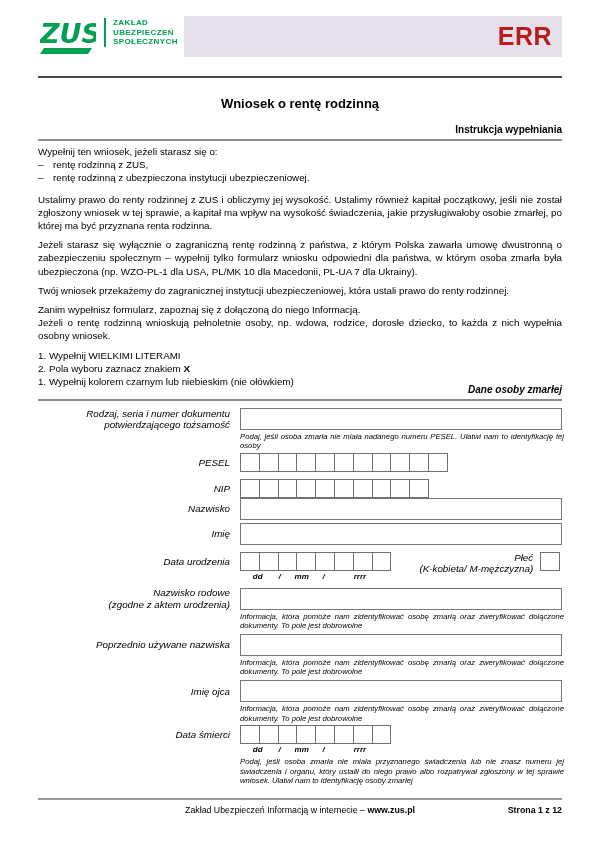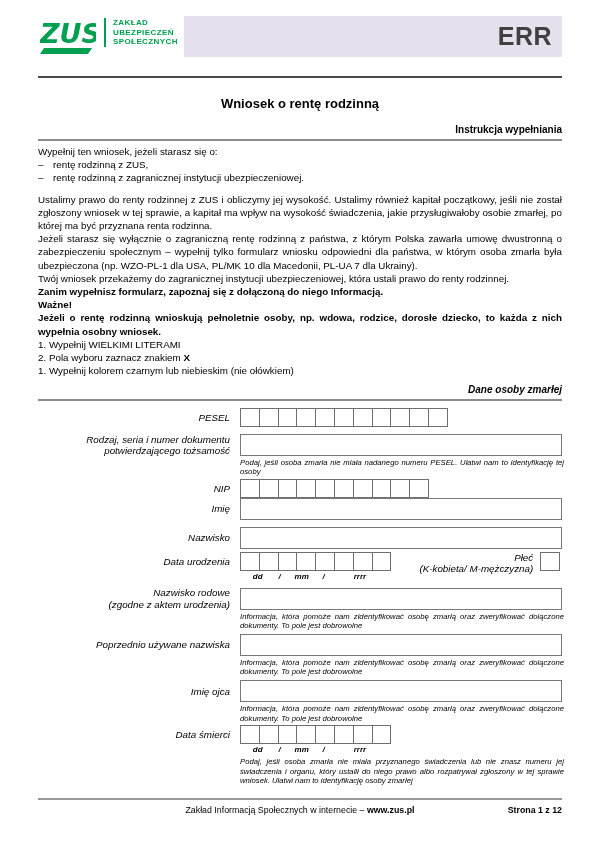--- a/index.html
+++ b/index.html
@@ -7,32 +7,32 @@
     position:relative;width:600px;height:849px;background:#ffffff;
     font-family:"Liberation Sans", sans-serif;color:#000;overflow:hidden;
   }
   
   .header{position:absolute;left:38px;top:16px;width:524px;height:42px;}
   .logo-wrap{position:absolute;left:2px;top:1px;display:flex;align-items:flex-start;}
   .logo-svg{display:block;}
   .logo-divider{width:2px;height:29px;background:var(--green,#00a050);margin:1px 7px 0 8px;}
   .org-name{color:var(--green,#00a050);font-size:8px;font-weight:bold;line-height:9.5px;letter-spacing:.4px;padding-top:1px;}
   .code-bar{position:absolute;left:146px;top:0;width:378px;height:41px;background:var(--bar,#e6e0ec);display:flex;align-items:center;justify-content:flex-end;}
-  .code{font-size:25px;font-weight:bold;color:#404040;padding-right:10px;letter-spacing:.5px;}
+  .code{font-size:25px;font-weight:bold;color:#b91c1c;padding-right:10px;letter-spacing:.5px;}
   .header-rule{position:absolute;left:38px;top:76px;width:524px;height:2px;background:#4a4a4a;}
   
   .title{position:absolute;left:0;top:96px;width:600px;text-align:center;font-size:13px;font-weight:bold;}
   
   .content{position:absolute;left:38px;width:524px;font-size:9.8px;line-height:13.2px;}
   .sec-head{font-size:10px;font-weight:bold;line-height:12px;text-align:right;}
   .sec-rule{height:2px;background:#8c8c8c;margin-top:3px;margin-bottom:4px;}
   p{margin:0;}
-  .para{margin-top:0;}
+  .para{margin-top:6px;}
   .j{text-align:justify;}
-  .b{font-weight:bold;}
+  .b{font-weight:normal;}
   .mt0{margin-top:8px;}
   .bullet{display:flex;}
   .bullet .marker{width:15px;flex:0 0 15px;}
   
   .instr-block{top:124px;}
   .form-block{top:384px;font-style:italic;}
   .rows{margin-top:7px;}
   .row{display:flex;align-items:flex-start;}
   .rlabel{width:202px;flex:0 0 202px;box-sizing:border-box;padding-right:10px;
           display:flex;flex-direction:column;justify-content:center;align-items:flex-end;
@@ -89,93 +89,92 @@
   <div class="content instr-block">
     <div class="sec-head">Instrukcja wypełniania</div>
     <div class="sec-rule"></div>
     <p class="line">Wypełnij ten wniosek, jeżeli starasz się o:</p>
     <p class="bullet">
       <span class="marker">–</span>
       <span>rentę rodzinną z ZUS,</span>
     </p>
     <p class="bullet">
       <span class="marker">–</span>
-      <span>rentę rodzinną z zagranicznej instytucji ubezpieczeniowej.</span>
+      <span>rentę rodzinną z ubezpieczona instytucji ubezpieczeniowej.</span>
     </p>
     <p class="para j mt0">Ustalimy prawo do renty rodzinnej z ZUS i obliczymy jej wysokość. Ustalimy również kapitał początkowy, jeśli nie został zgłoszony wniosek w tej sprawie, a kapitał ma wpływ na wysokość świadczenia, jakie przysługiwałoby osobie zmarłej, po której ma być przyznana renta rodzinna.</p>
     <p class="para j">Jeżeli starasz się wyłącznie o zagraniczną rentę rodzinną z państwa, z którym Polska zawarła umowę dwustronną o zabezpieczeniu społecznym – wypełnij tylko formularz wniosku odpowiedni dla państwa, w którym osoba zmarła była ubezpieczona (np. WZO-PL-1 dla USA, PL/MK 10 dla Macedonii, PL-UA 7 dla Ukrainy).</p>
     <p class="para">Twój wniosek przekażemy do zagranicznej instytucji ubezpieczeniowej, która ustali prawo do renty rodzinnej.</p>
     <p class="para b">Zanim wypełnisz formularz, zapoznaj się z dołączoną do niego Informacją.</p>
-    <p class="para b">Ważne!</p>
     <p class="b j">Jeżeli o rentę rodzinną wnioskują pełnoletnie osoby, np. wdowa, rodzice, dorosłe dziecko, to każda z nich wypełnia osobny wniosek.</p>
     <p class="para">1. Wypełnij WIELKIMI LITERAMI</p>
     <p><span>2. Pola wyboru zaznacz znakiem </span><b>X</b></p>
     <p>1. Wypełnij kolorem czarnym lub niebieskim (nie ołówkiem)</p>
   </div>
 
   <div class="content form-block">
     <div class="sec-head">Dane osoby zmarłej</div>
     <div class="sec-rule"></div>
 
     <div class="rows">
 
+      <div class="row" style="margin-bottom:2px">
+        <div class="rlabel h22" style="display:flex;">Rodzaj, seria i numer dokumentu potwierdzającego tożsamość</div>
+        <div class="rfield">
+          <div class="tbox"></div>
+          <div class="hint j">Podaj, jeśli osoba zmarła nie miała nadanego numeru PESEL. Ułatwi nam to identyfikację tej osoby</div>
+        </div>
+      </div>
+
       <div class="row" style="margin-bottom:7px">
         <div class="rlabel h19">PESEL</div>
         <div class="rfield">
           <div class="cells">
               <span class="cell"></span>
               <span class="cell"></span>
               <span class="cell"></span>
               <span class="cell"></span>
               <span class="cell"></span>
               <span class="cell"></span>
               <span class="cell"></span>
               <span class="cell"></span>
               <span class="cell"></span>
               <span class="cell"></span>
               <span class="cell"></span>
             </div>
         </div>
       </div>
 
-      <div class="row" style="margin-bottom:2px">
-        <div class="rlabel h22" style="display:flex;">Rodzaj, seria i numer dokumentu potwierdzającego tożsamość</div>
-        <div class="rfield">
-          <div class="tbox"></div>
-          <div class="hint j">Podaj, jeśli osoba zmarła nie miała nadanego numeru PESEL. Ułatwi nam to identyfikację tej osoby</div>
-        </div>
-      </div>
-
       <div class="row" style="margin-bottom:0">
         <div class="rlabel h19">NIP</div>
         <div class="rfield">
           <div class="cells">
               <span class="cell"></span>
               <span class="cell"></span>
               <span class="cell"></span>
               <span class="cell"></span>
               <span class="cell"></span>
               <span class="cell"></span>
               <span class="cell"></span>
               <span class="cell"></span>
               <span class="cell"></span>
               <span class="cell"></span>
             </div>
         </div>
       </div>
 
+      <div class="row" style="margin-bottom:3px">
+        <div class="rlabel h22">Nazwisko</div>
+        <div class="rfield">
+            <div class="tbox"></div>
+          </div>
+      </div>
+
       <div class="row" style="margin-bottom:7px">
         <div class="rlabel h22">Imię</div>
-        <div class="rfield">
-            <div class="tbox"></div>
-          </div>
-      </div>
-
-      <div class="row" style="margin-bottom:3px">
-        <div class="rlabel h22">Nazwisko</div>
         <div class="rfield">
             <div class="tbox"></div>
           </div>
       </div>
 
       <div class="row" style="margin-bottom:6px">
         <div class="rlabel h19">Data urodzenia</div>
         <div class="rfield">
           <div class="cells">
             <span class="cgroup">
@@ -265,18 +264,18 @@
           </div>
           <div class="hint j">Podaj, jeśli osoba zmarła nie miała przyznanego świadczenia lub nie znasz numeru jej świadczenia i organu, który ustalił do niego prawo albo rozpatrywał zgłoszony w tej sprawie wniosek. Ułatwi nam to identyfikację osoby zmarłej</div>
         </div>
       </div>
     </div>
   </div>
 
   <div class="footer-rule"></div>
   <div class="footer">
     <div class="fcenter">
-      <span>Zakład Informacją Społecznych w internecie – </span><b>www.zus.pl</b>
+      <span>Zakład Ubezpieczeń Informacją w internecie – </span><b>www.zus.pl</b>
     </div>
     <div class="fpage">Strona 1 z 12</div>
   </div>
 
 </div>
 
 </body></html>

